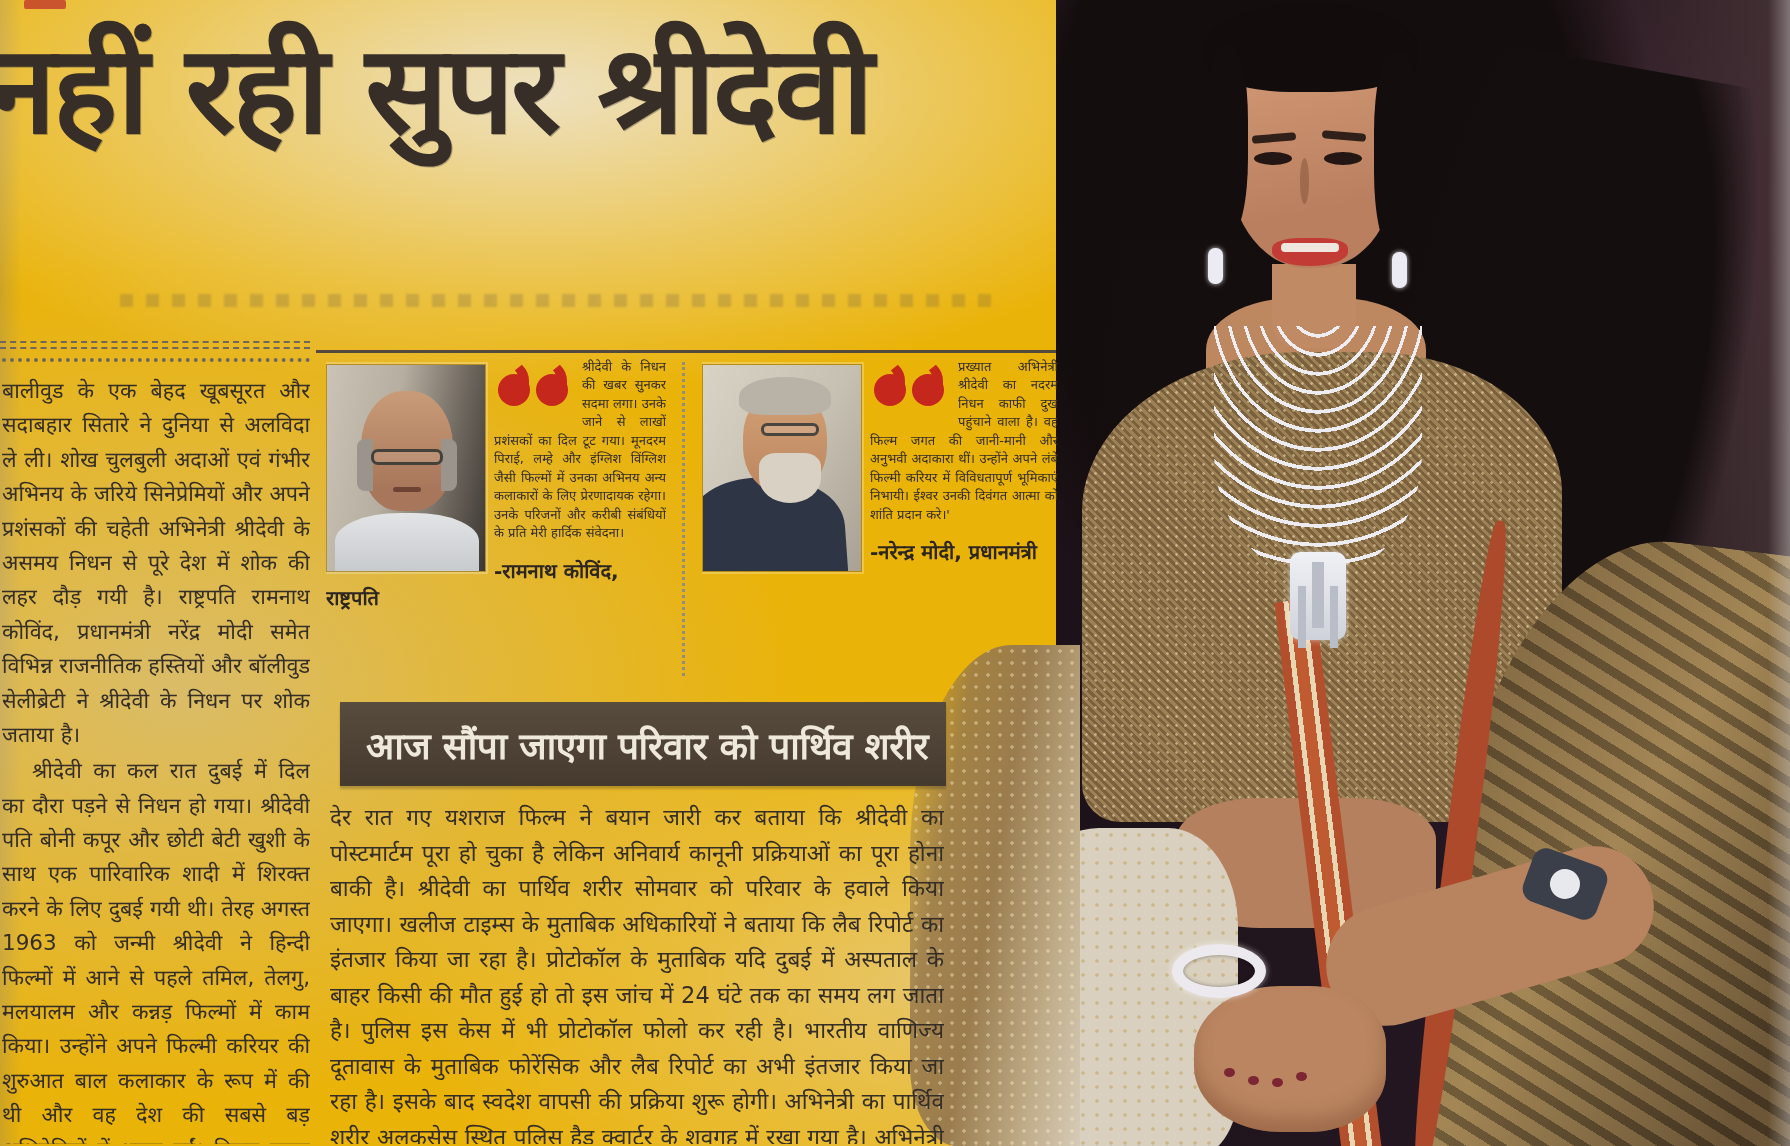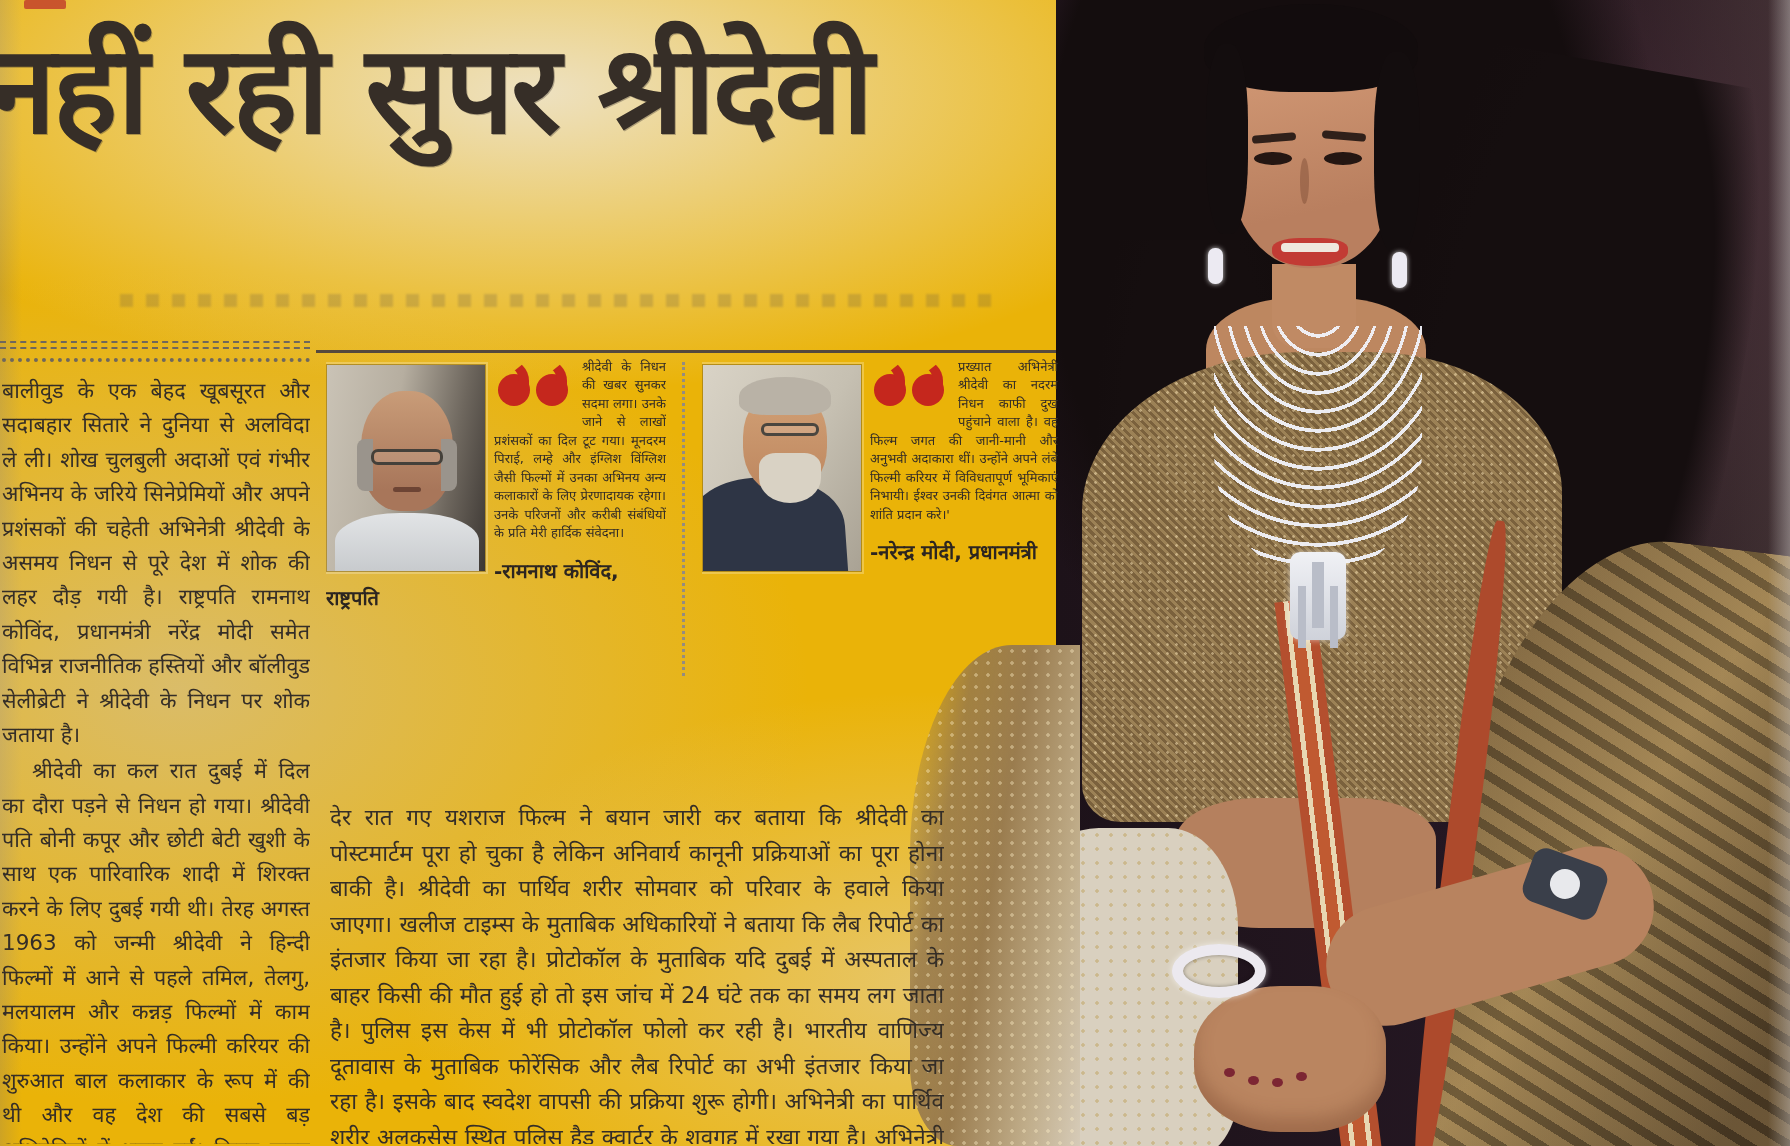--- a/index.html
+++ b/index.html
@@ -209,20 +209,21 @@
       </div>
       <div class="qmark">
           <i></i>
           <i></i>
         </div>
       <p class="q-text">प्रख्यात अभिनेत्री श्रीदेवी का नदरम निधन काफी दुख पहुंचाने वाला है। वह फिल्म जगत की जानी-मानी और अनुभवी अदाकारा थीं। उन्होंने अपने लंबे फिल्मी करियर में विविधतापूर्ण भूमिकाएं निभायी। ईश्वर उनकी दिवंगत आत्मा को शांति प्रदान करे।'</p>
       <p class="q-attr">-नरेन्द्र मोदी, प्रधानमंत्री</p>
     </div>
   </div>
 
+  <div class="abs banner">आज सौंपा जाएगा परिवार को पार्थिव शरीर</div>
   <div class="abs section-body">देर रात गए यशराज फिल्म ने बयान जारी कर बताया कि श्रीदेवी का पोस्टमार्टम पूरा हो चुका है लेकिन अनिवार्य कानूनी प्रक्रियाओं का पूरा होना बाकी है। श्रीदेवी का पार्थिव शरीर सोमवार को परिवार के हवाले किया जाएगा। खलीज टाइम्स के मुताबिक अधिकारियों ने बताया कि लैब रिपोर्ट का इंतजार किया जा रहा है। प्रोटोकॉल के मुताबिक यदि दुबई में अस्पताल के बाहर किसी की मौत हुई हो तो इस जांच में 24 घंटे तक का समय लग जाता है। पुलिस इस केस में भी प्रोटोकॉल फोलो कर रही है। भारतीय वाणिज्य दूतावास के मुताबिक फोरेंसिक और लैब रिपोर्ट का अभी इंतजार किया जा रहा है। इसके बाद स्वदेश वापसी की प्रक्रिया शुरू होगी। अभिनेत्री का पार्थिव शरीर अलकुसेस स्थित पुलिस हैड क्वार्टर के शवगृह में रखा गया है। अभिनेत्री का शव अनिल अंबानी के प्राइवेट जैट से मुंबई लाया जाएगा। यह प्राइवेट जैट दुबई पहुंच चुका है।</div>
 
   <div class="abs photo">
     <div class="ph p-purple"></div>
     <div class="ph hair-main"></div>
     <div class="ph hair-left"></div>
     <div class="ph hair-right"></div>
     <div class="ph chest"></div>
     <div class="ph blouse"></div>
     <div class="ph midriff"></div>

